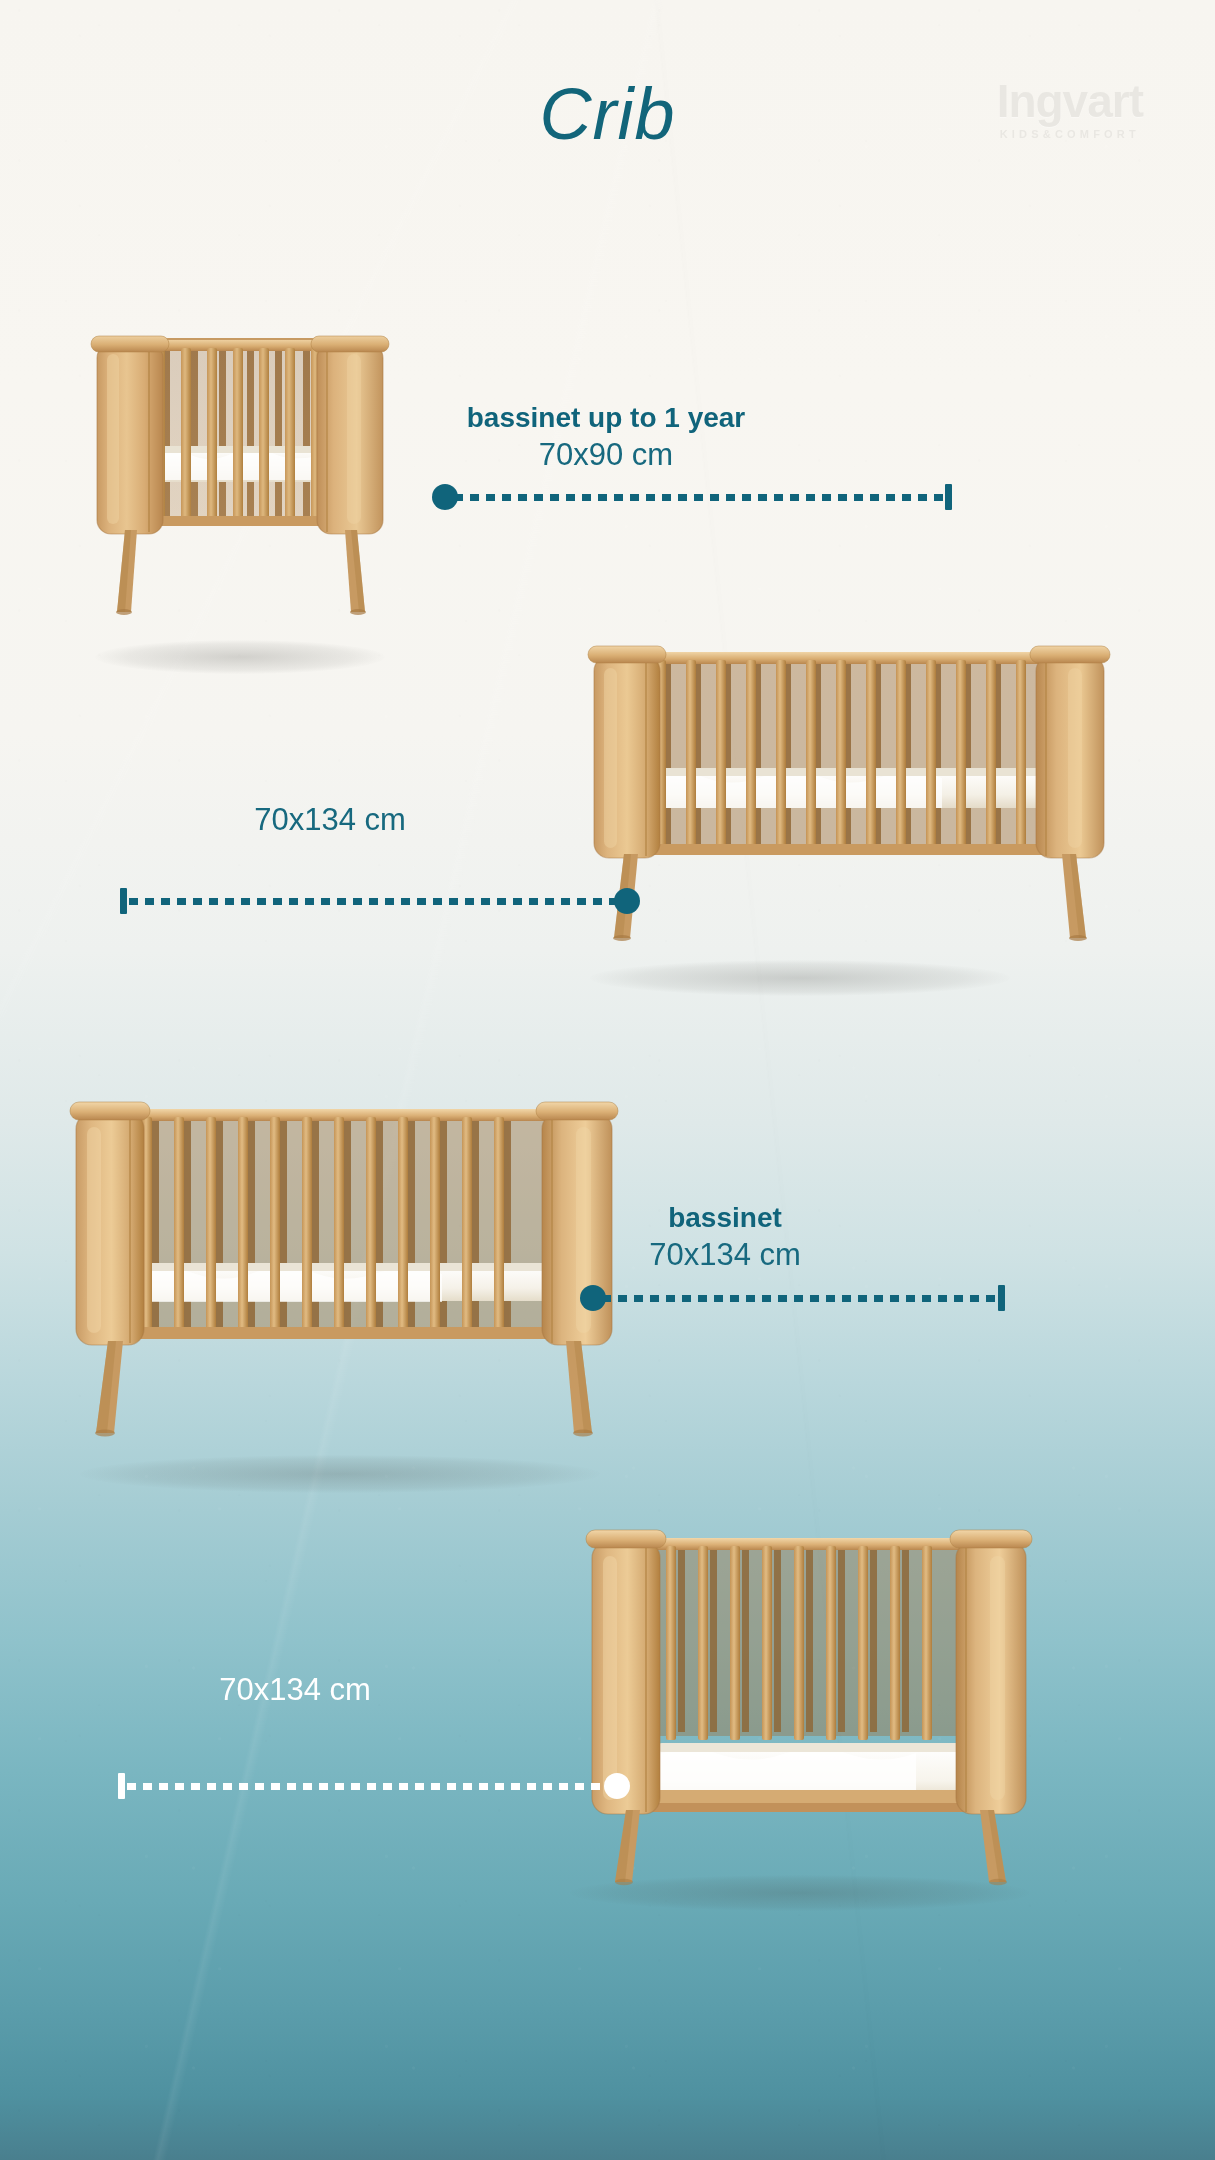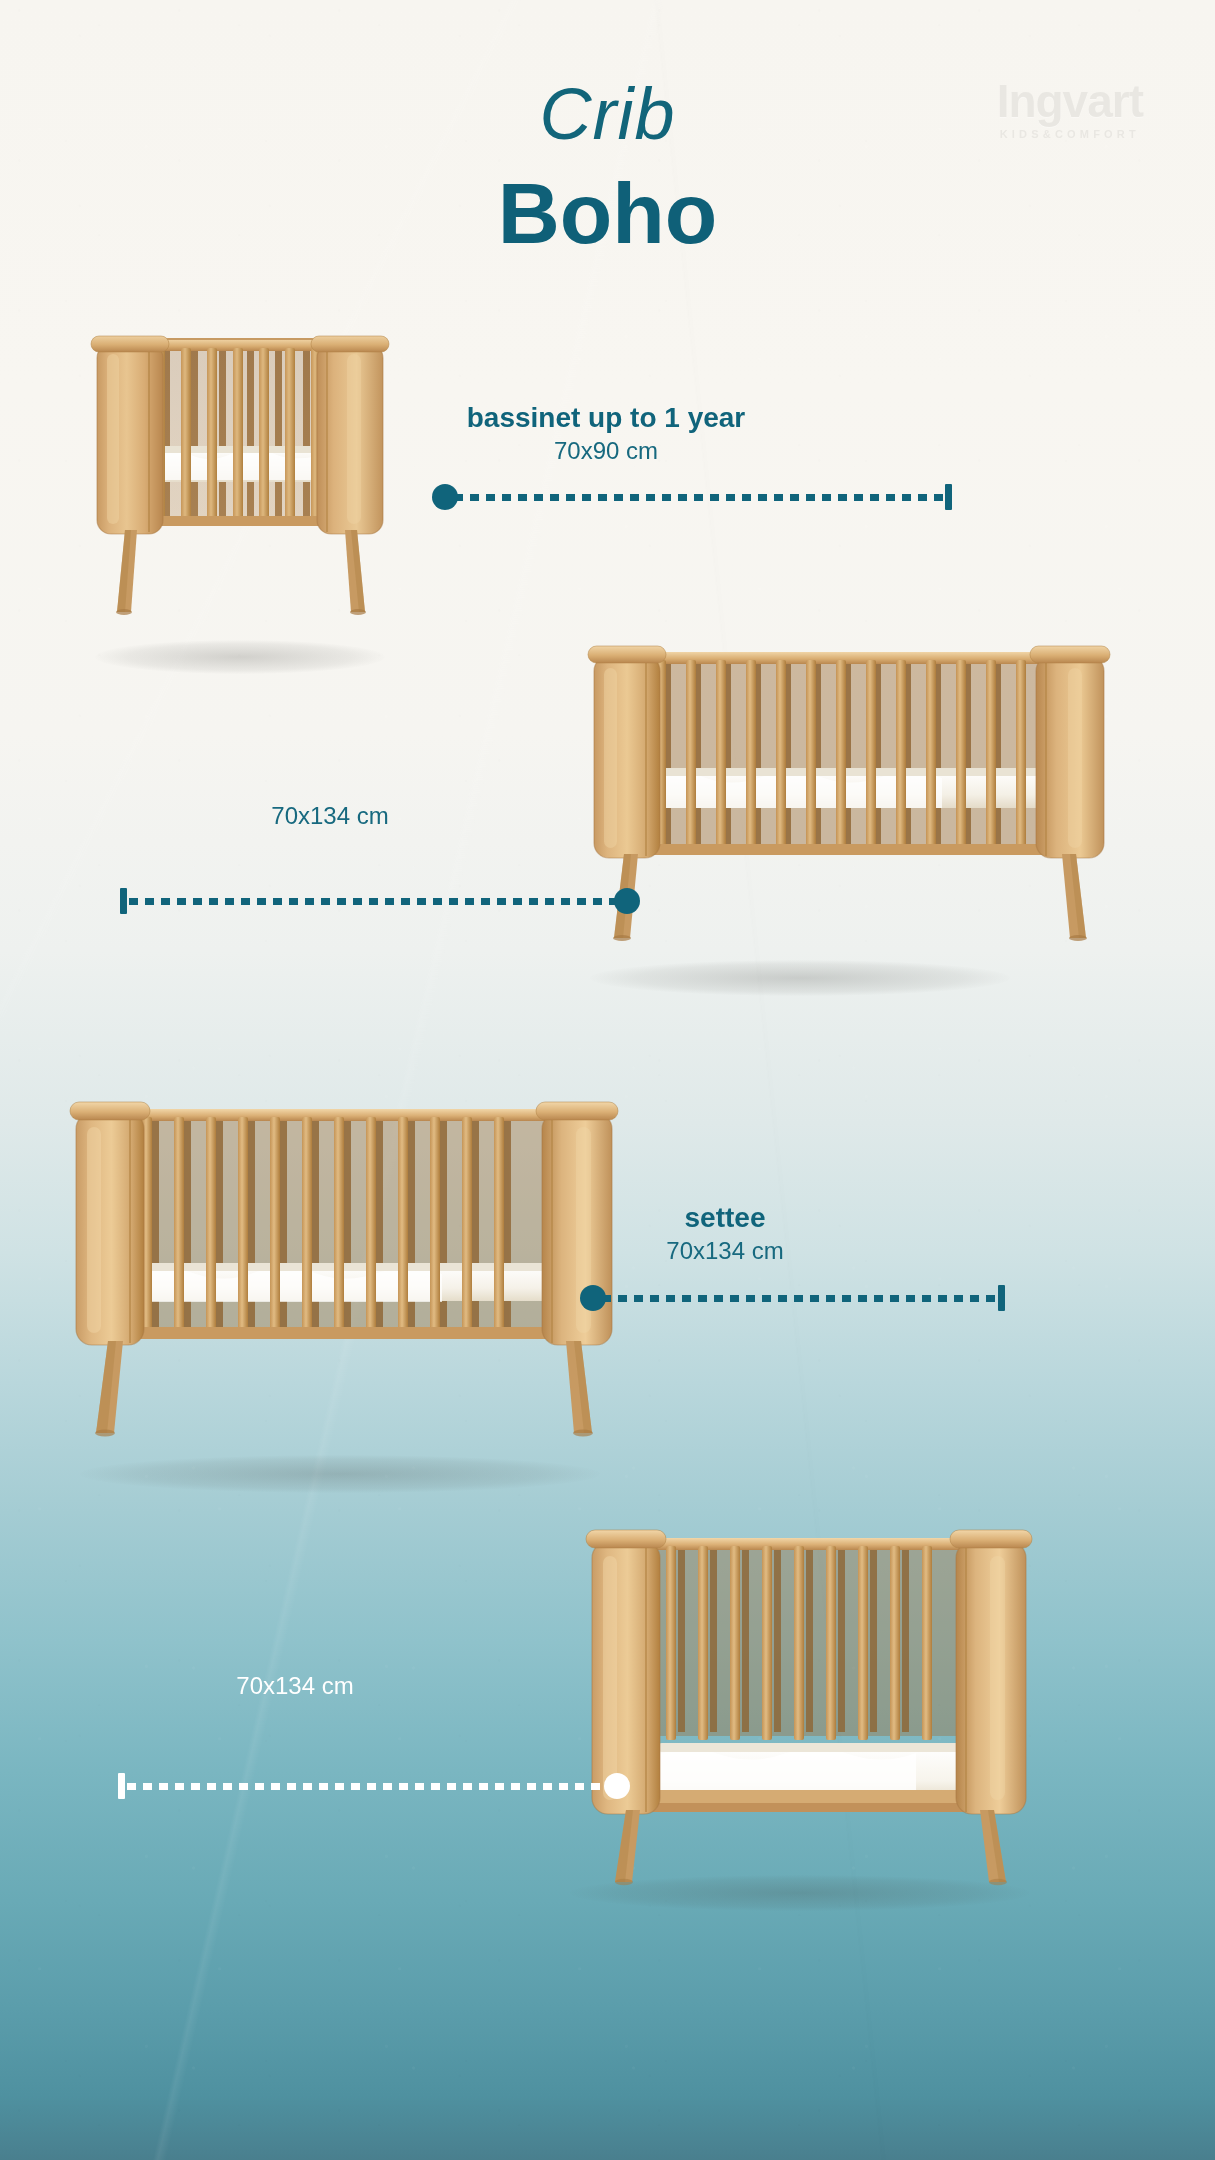--- a/index.html
+++ b/index.html
@@ -76,21 +76,21 @@
     margin-top:4px; font-weight:bold;
   }
 
   
   .callout { position:absolute; }
   .callout .c-title {
     font-size:28px; font-weight:bold; color:#10647b; line-height:1.25;
     white-space:nowrap;
   }
   .callout .c-dim {
-    font-size:24px; font-weight:300; color:#17697f; line-height:1.3;
+    font-size:31px; font-weight:300; color:#17697f; line-height:1.3;
     white-space:nowrap;
   }
   .callout.light .c-title { color:#ffffff; }
   .callout.light .c-dim   { color:#ffffff; }
   .callout .text-wrap { text-align:center; }
 
   .leader { position:absolute; height:22px; }
   .leader .dots {
     position:absolute; top:8px; height:7px; left:0; right:0;
     background-image:linear-gradient(90deg,#10647b 0 9px, transparent 9px 16px);
@@ -118,21 +118,20 @@
   }
 </style>
 </head>
 <body>
 
 <div id="grain"></div>
 <div id="streaks"></div>
 
 <div id="header">
   <div id="title-crib">Crib</div>
-  <div id="title-boho">Boho</div>
   <div id="logo">
     <div id="logo-word">Ingvart</div>
     <div id="logo-tag">KIDS&amp;COMFORT</div>
   </div>
 </div>
 
 <div class="shadow" style="left:95px; top:640px; width:290px; height:34px;"></div>
 <div class="crib" style="left:85px; top:320px;">
 <svg width="310" height="345" viewBox="0 0 310 345" xmlns="http://www.w3.org/2000/svg">
   <defs>
@@ -434,21 +433,21 @@
   <path d="M48 256 L56 256 L47 348 L36 348 Z" fill="#b4884c" opacity=".55"></path>
   <path d="M506 256 L521 256 L532 348 L514 348 Z" fill="#c79a62"></path>
   <path d="M514 256 L521 256 L532 348 L524 348 Z" fill="#b4884c" opacity=".55"></path>
   <ellipse cx="45" cy="348" rx="10" ry="3.5" fill="#a87b44" opacity=".65"></ellipse>
   <ellipse cx="523" cy="348" rx="10" ry="3.5" fill="#a87b44" opacity=".65"></ellipse>
 </svg>
 </div>
 
 <div class="callout" style="left:570px; top:1200px; width:310px;">
   <div class="text-wrap">
-    <div class="c-title">settee</div>
+    <div class="c-title">bassinet</div>
     <div class="c-dim">70x134 cm</div>
   </div>
 </div>
 <div class="leader" style="left:580px; top:1287px; width:425px;">
   <div class="dots" style="left:22px; right:9px;"></div>
   <div class="dot" style="left:0;"></div>
   <div class="cap" style="right:0;"></div>
 </div>
 
 <div class="shadow" style="left:570px; top:1875px; width:460px; height:36px;"></div>

